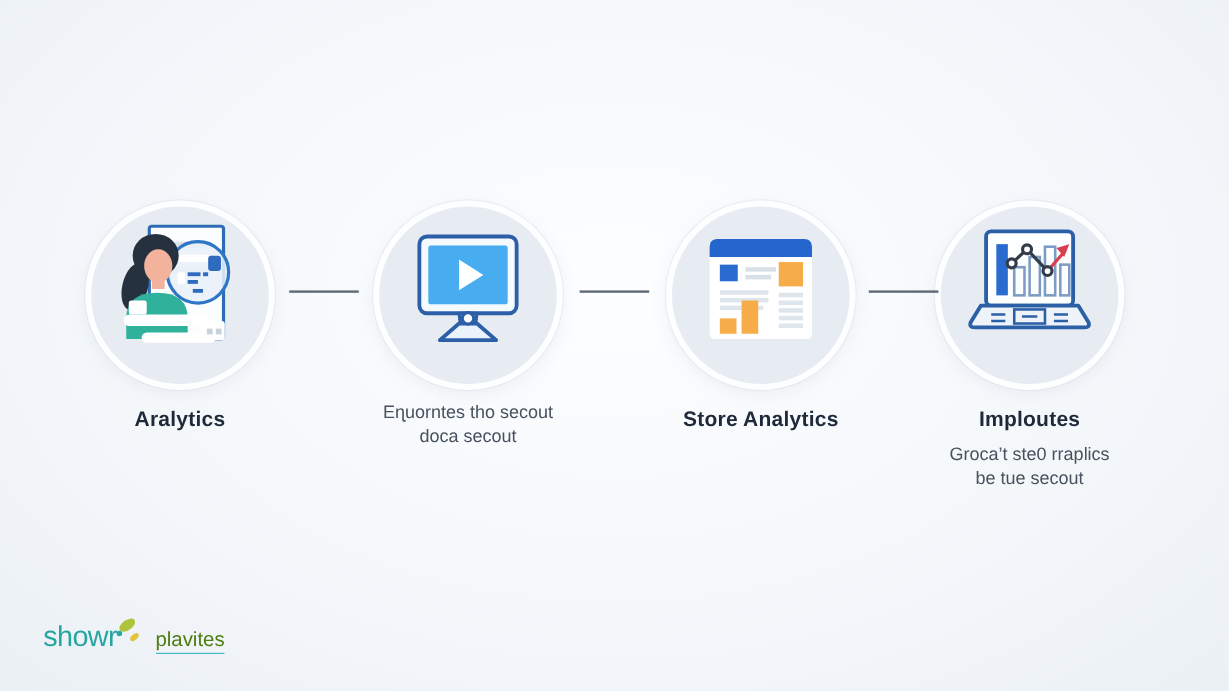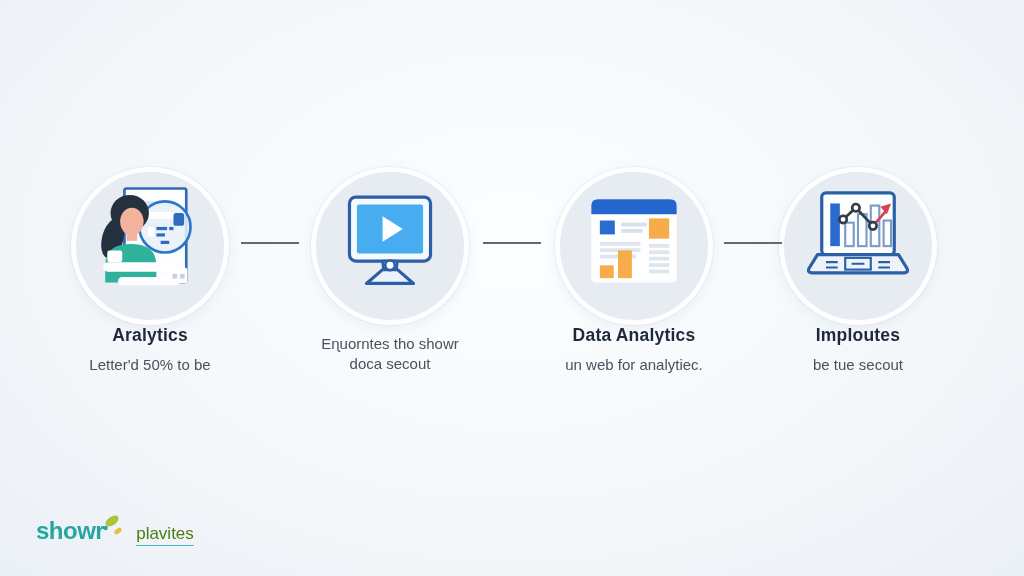--- a/index.html
+++ b/index.html
@@ -13,33 +13,33 @@
     position:absolute; top:167px; width:220px; text-align:center;
   }
   .step-circle {
     width:158px; height:158px; border-radius:50%;
     background:#e7ecf2; border:5px solid #fdfeff;
     box-shadow:0 0 0 1px rgba(210,220,230,0.35), 0 4px 14px rgba(120,140,160,0.10);
     margin:0 auto; display:flex; align-items:center; justify-content:center;
     overflow:hidden;
   }
   .step-title {
-    font-size:17.5px; font-weight:700; color:#1e2a3a; letter-spacing:0.2px;
+    margin-top:14px; font-size:17.5px; font-weight:700; color:#1e2a3a; letter-spacing:0.2px;
   }
   .step-desc {
     margin-top:9px; font-size:15px; color:#47525e; line-height:19.5px;
   }
   .connector {
     position:absolute; top:242px; width:58px; height:2px; background:#5f6a74;
   }
   .logo {
     position:absolute; left:36px; top:517px; display:flex; align-items:baseline;
   }
   .logo-brand {
-    font-size:24px; font-weight:700; color:#26a5a1; letter-spacing:-0.5px;
+    font-size:24px; font-weight:400; color:#26a5a1; letter-spacing:-0.5px;
   }
   .logo-leaves { position:relative; width:26px; height:26px; margin-left:-3px; top:2px; align-self:flex-start; margin-top:-6px; }
   .logo-suffix {
     margin-left:9px; font-size:17px; color:#4d7c0f;
     border-bottom:1.5px solid #45b9c4; padding-bottom:1px;
   }
 </style>
 </head>
 <body>
 
@@ -68,39 +68,38 @@
         <rect x="16" y="77" width="68" height="9" rx="4.5" fill="#ffffff"></rect>
         <rect x="30" y="91" width="58" height="8" rx="4" fill="#ffffff"></rect>
         <rect x="77" y="82" width="18" height="15" rx="2.5" fill="#ffffff"></rect>
         <rect x="81" y="88" width="4.5" height="4.5" fill="#c9d2dc"></rect>
         <rect x="88" y="88" width="4.5" height="4.5" fill="#c9d2dc"></rect>
       </svg>
     </span>
   </div>
   <div class="step-title">Aralytics</div>
   <div class="step-desc">
-    <div>Letter'd 50% to be</div>
   </div>
 </div>
 
 <div class="step" style="left:280px">
   <div class="step-circle">
     <span>
       <svg width="128" height="128" viewBox="0 0 120 120">
         <rect x="22" y="16" width="76" height="60" rx="6" fill="#f4fafd" stroke="#2d5fa8" stroke-width="3"></rect>
         <rect x="29" y="23" width="62" height="46" rx="2" fill="#47acf0"></rect>
         <polygon points="53,34 72,46 53,58" fill="#ffffff"></polygon>
         <path d="M53,76 h14 l-1,8 h-12 z" fill="#f4fafd" stroke="#2d5fa8" stroke-width="2.5" stroke-linejoin="round"></path>
         <path d="M38,97 L82,97 L67,84 L53,84 Z" fill="#eaf3fb" stroke="#2d5fa8" stroke-width="3" stroke-linejoin="round"></path>
         <circle cx="60" cy="80" r="4.5" fill="#ffffff" stroke="#2d5fa8" stroke-width="2.5"></circle>
       </svg>
     </span>
   </div>
   <div class="step-desc">
-    <div>Eɳuorntes tho showr</div>
+    <div>Eɳuorntes tho secout</div>
     <div>doca secout</div>
   </div>
 </div>
 
 <div class="step" style="left:524px">
   <div class="step-circle">
     <span>
       <svg width="128" height="128" viewBox="0 0 120 120">
         <rect x="20" y="18" width="80" height="78" rx="4" fill="#ffffff"></rect>
         <path d="M20,24 q0,-6 6,-6 h68 q6,0 6,6 v8 h-80 z" fill="#2565ce"></path>
@@ -114,23 +113,22 @@
         <rect x="28" y="80" width="13" height="12" fill="#f6ac49"></rect>
         <rect x="45" y="66" width="13" height="26" fill="#f6ac49"></rect>
         <rect x="74" y="60" width="19" height="3.5" fill="#dfe5ec"></rect>
         <rect x="74" y="66" width="19" height="3.5" fill="#dfe5ec"></rect>
         <rect x="74" y="72" width="19" height="3.5" fill="#dfe5ec"></rect>
         <rect x="74" y="78" width="19" height="3.5" fill="#dfe5ec"></rect>
         <rect x="74" y="84" width="19" height="3.5" fill="#dfe5ec"></rect>
       </svg>
     </span>
   </div>
-  <div class="step-title">Data Analytics</div>
+  <div class="step-title">Store Analytics</div>
   <div class="step-desc">
-    <div>un web for analytiec.</div>
   </div>
 </div>
 
 <div class="step" style="left:748px">
   <div class="step-circle">
     <span>
       <svg width="128" height="128" viewBox="0 0 120 120">
         <rect x="26" y="12" width="68" height="58" rx="4" fill="#fdfeff" stroke="#2b5fa6" stroke-width="3"></rect>
         <rect x="34" y="22" width="9" height="40" fill="#2a6bd0"></rect>
         <rect x="48" y="40" width="8" height="22" fill="none" stroke="#7d9cc4" stroke-width="2"></rect>
@@ -148,20 +146,21 @@
         <line x1="30" y1="82" x2="41" y2="82" stroke="#2b5fa6" stroke-width="2"></line>
         <line x1="79" y1="77" x2="90" y2="77" stroke="#2b5fa6" stroke-width="2"></line>
         <line x1="79" y1="82" x2="90" y2="82" stroke="#2b5fa6" stroke-width="2"></line>
         <rect x="48" y="73" width="24" height="11" fill="none" stroke="#2b5fa6" stroke-width="2"></rect>
         <line x1="54" y1="78.5" x2="66" y2="78.5" stroke="#2b5fa6" stroke-width="2"></line>
       </svg>
     </span>
   </div>
   <div class="step-title">Imploutes</div>
   <div class="step-desc">
+    <div>Groca’t ste0 rraplics</div>
     <div>be tue secout</div>
   </div>
 </div>
 
 <div class="connector" style="left:241px"></div>
 <div class="connector" style="left:483px"></div>
 <div class="connector" style="left:724px"></div>
 
 <div class="logo">
   <span class="logo-brand">showr</span>

